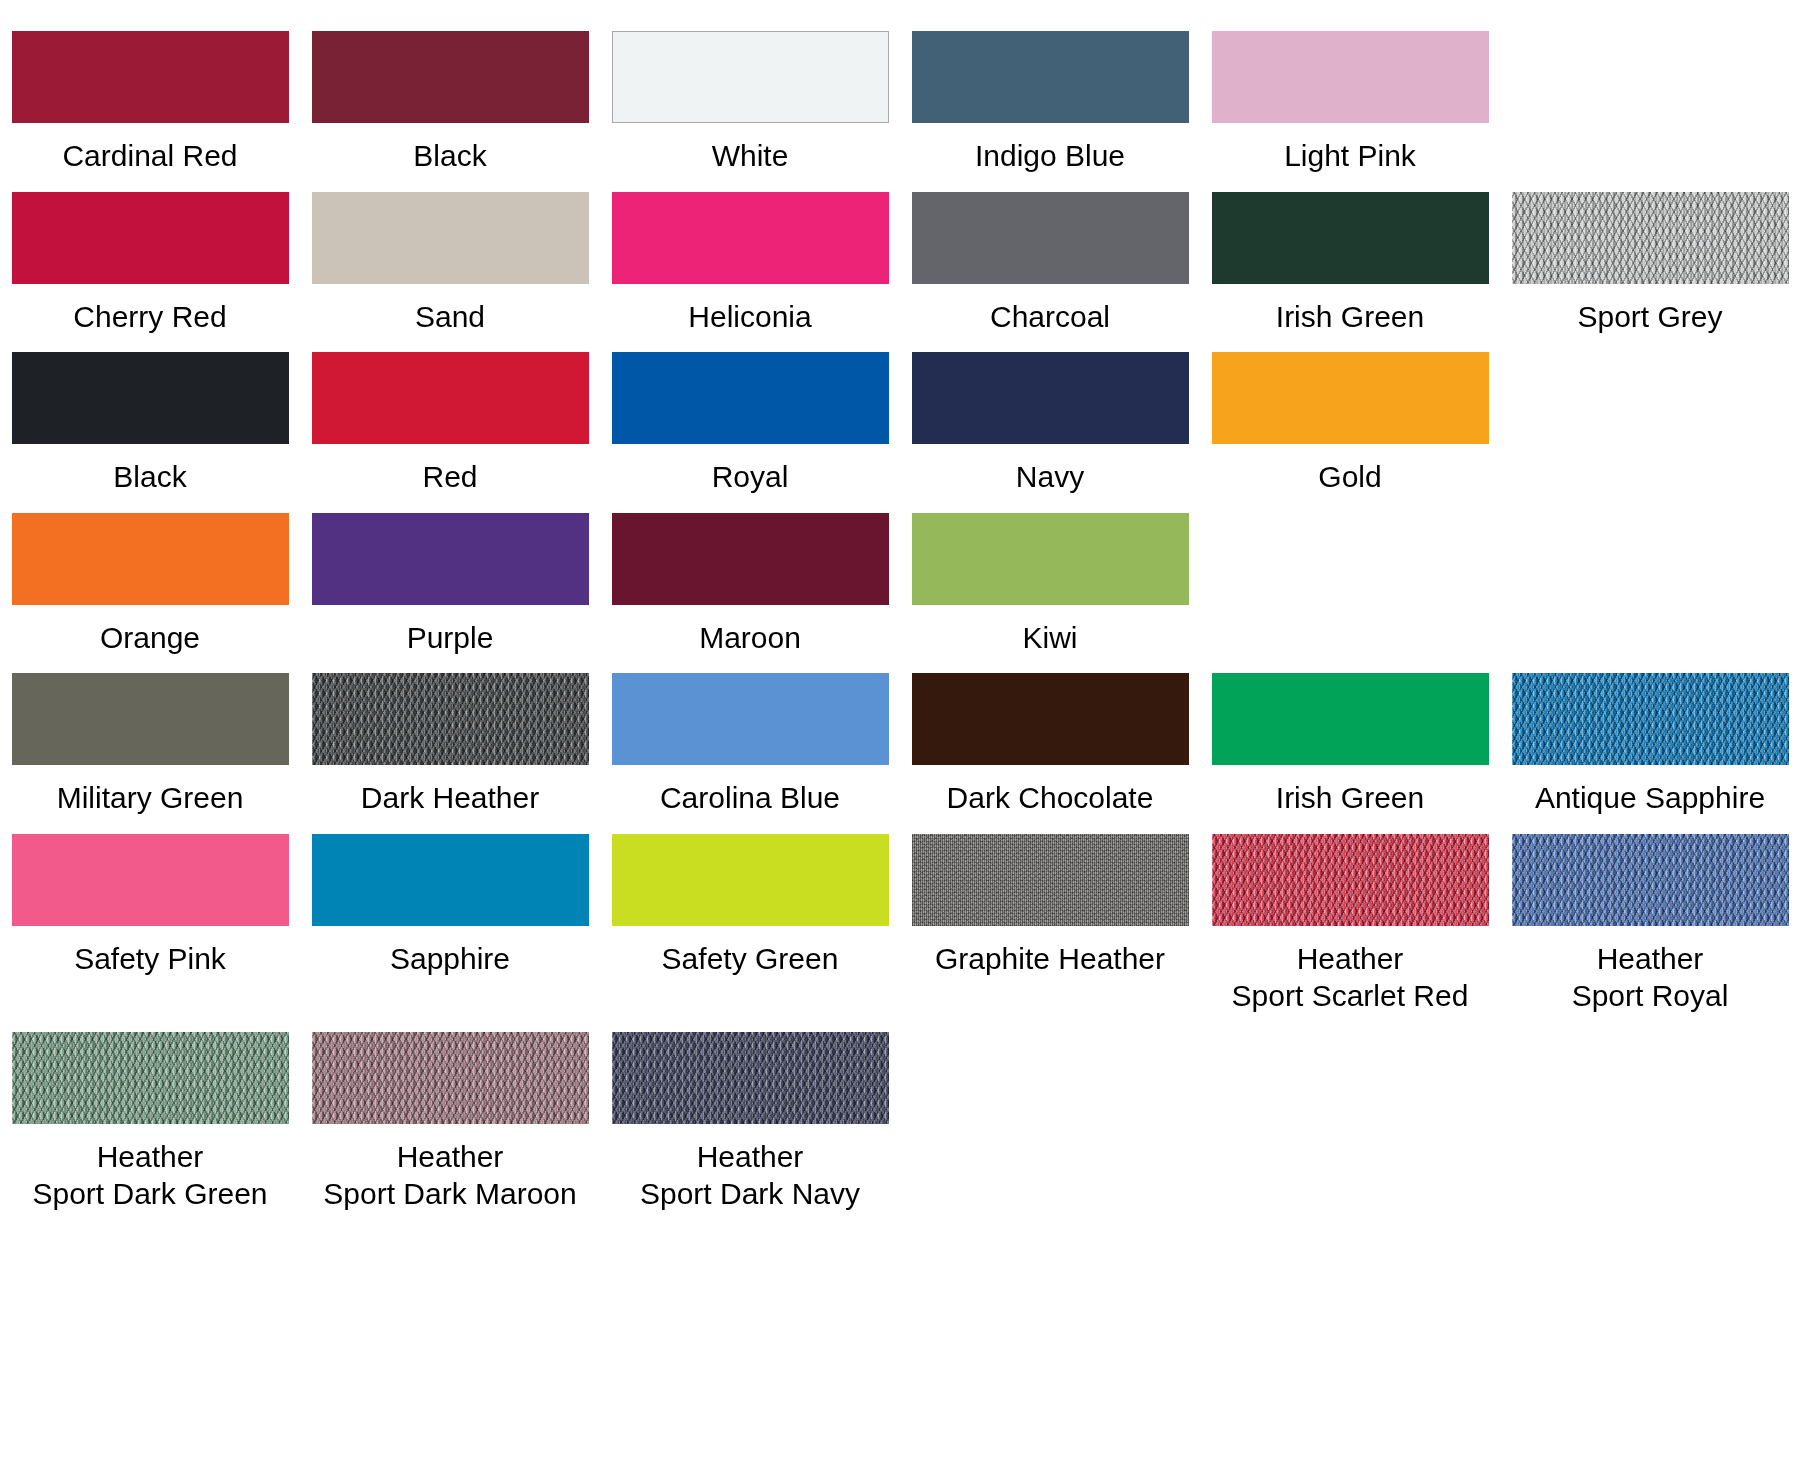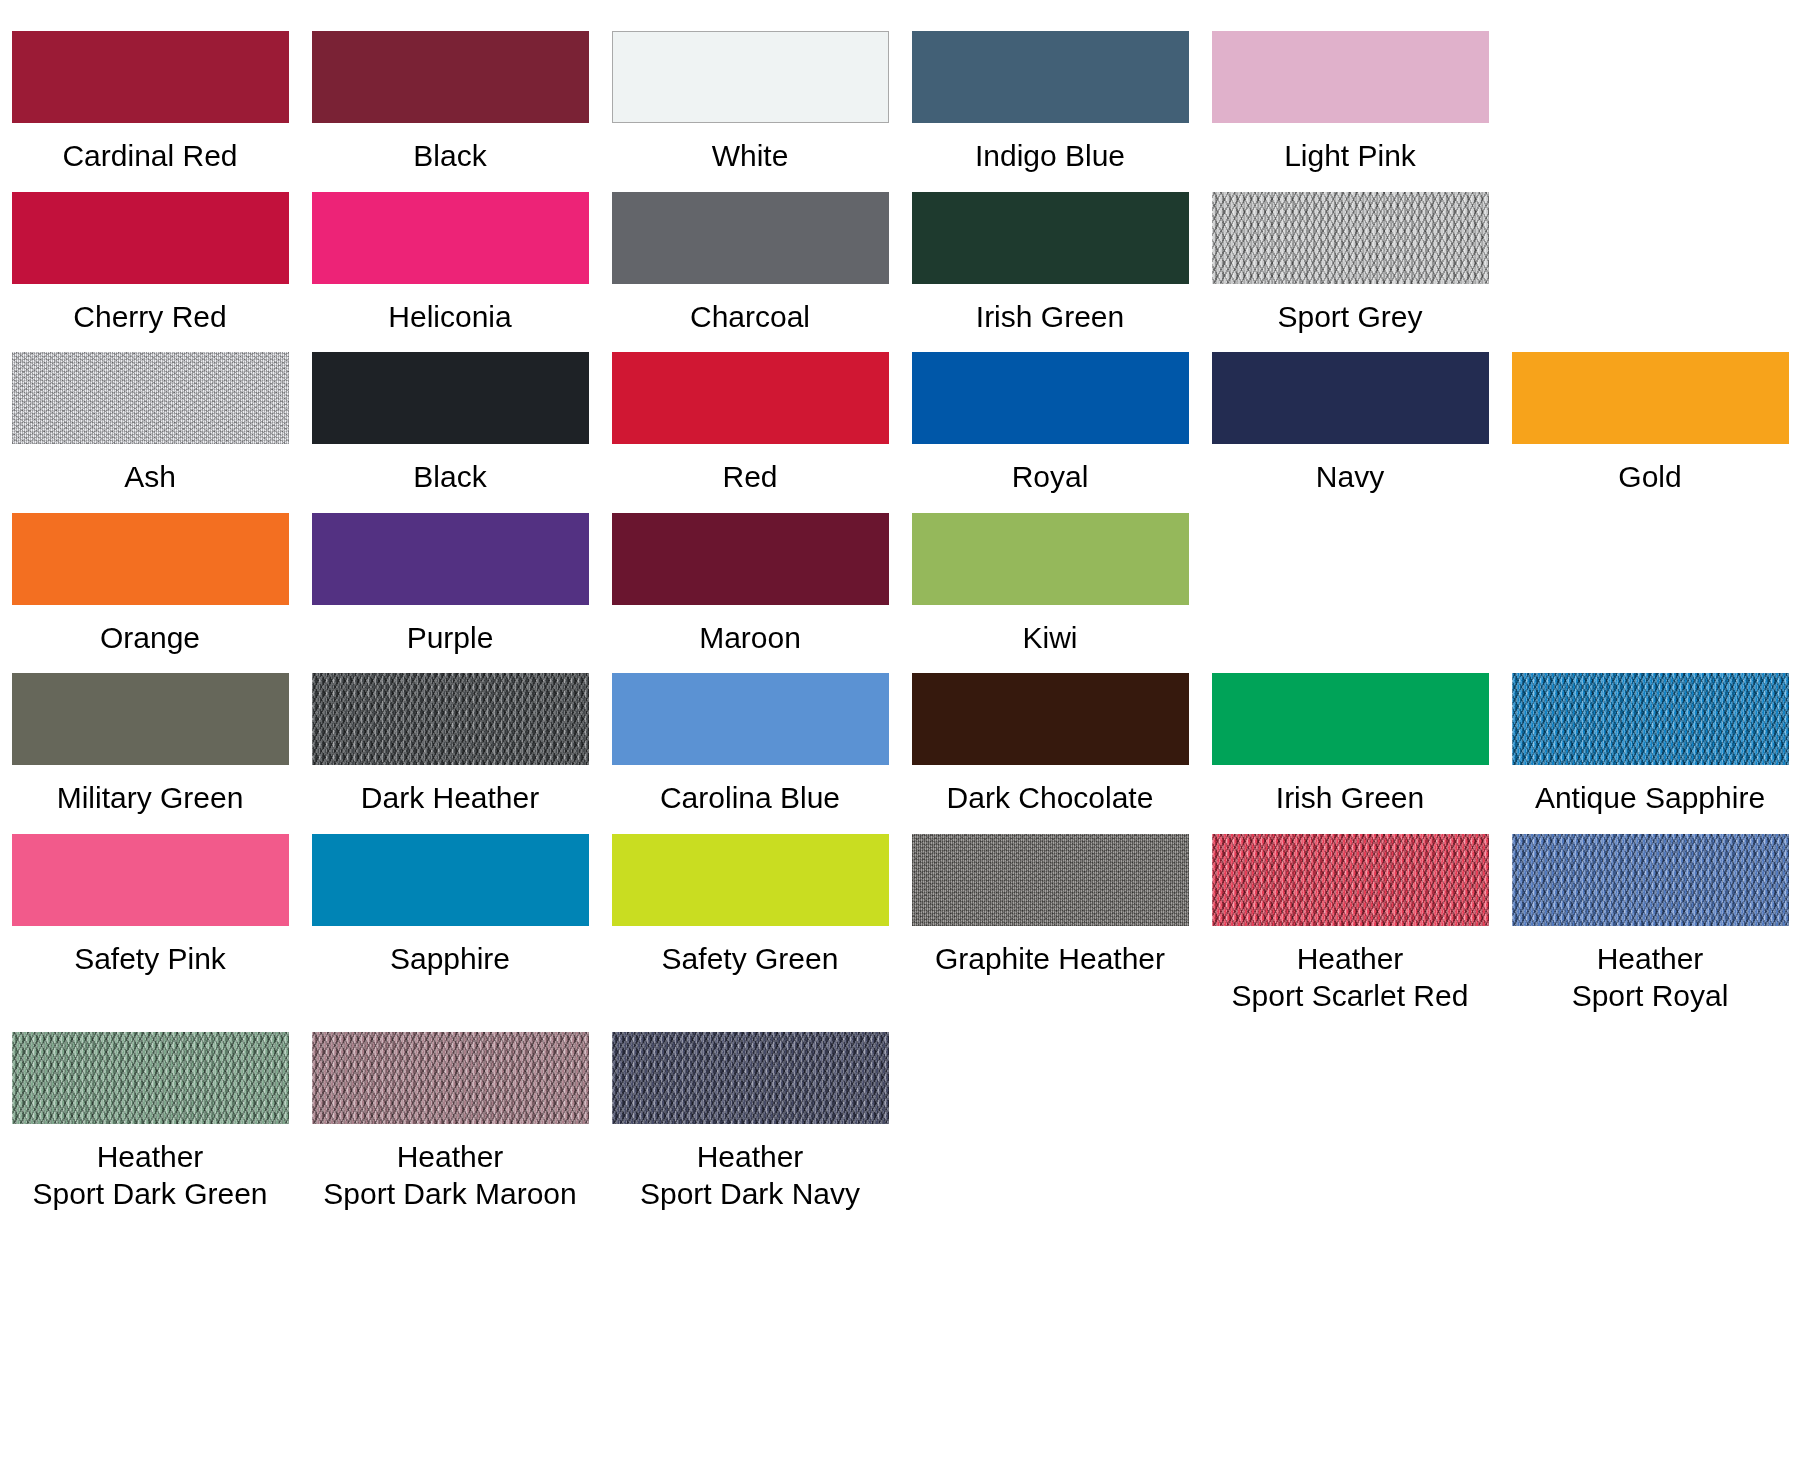--- a/index.html
+++ b/index.html
@@ -140,41 +140,41 @@
         <div class="swatch" title="Light Pink" style="background: rgb(224, 177, 203);"></div>
         <div class="label">Light Pink</div>
       </div>
     </div>
     <div class="row">
       <div class="cell">
         <div class="swatch" title="Cherry Red" style="background: rgb(194, 17, 60);"></div>
         <div class="label">Cherry Red</div>
       </div>
       <div class="cell">
+        <div class="swatch" title="Sand" style="background: rgb(204, 195, 184);"></div>
+        <div class="label">Sand</div>
+      </div>
+      <div class="cell">
         <div class="swatch" title="Heliconia" style="background: rgb(237, 35, 119);"></div>
         <div class="label">Heliconia</div>
       </div>
       <div class="cell">
         <div class="swatch" title="Charcoal" style="background: rgb(99, 101, 106);"></div>
         <div class="label">Charcoal</div>
       </div>
       <div class="cell">
         <div class="swatch" title="Forest Green" style="background: rgb(30, 58, 46);"></div>
         <div class="label">Irish Green</div>
       </div>
       <div class="cell">
         <div class="swatch tex knit" title="Sport Grey" style="background: rgb(201, 202, 203);"></div>
         <div class="label">Sport Grey</div>
       </div>
     </div>
     <div class="row">
-      <div class="cell">
-        <div class="swatch tex speck" title="Ash" style="background: rgb(228, 229, 234);"></div>
-        <div class="label">Ash</div>
-      </div>
       <div class="cell">
         <div class="swatch" title="Black" style="background: rgb(30, 34, 38);"></div>
         <div class="label">Black</div>
       </div>
       <div class="cell">
         <div class="swatch" title="Red" style="background: rgb(208, 23, 51);"></div>
         <div class="label">Red</div>
       </div>
       <div class="cell">
         <div class="swatch" title="Royal" style="background: rgb(0, 87, 168);"></div>

